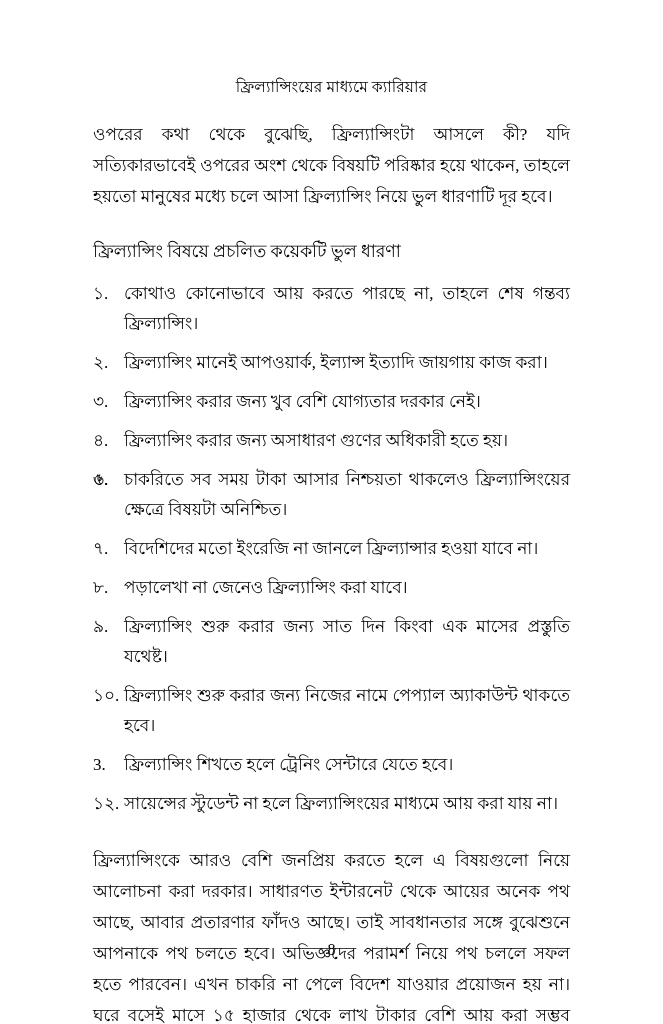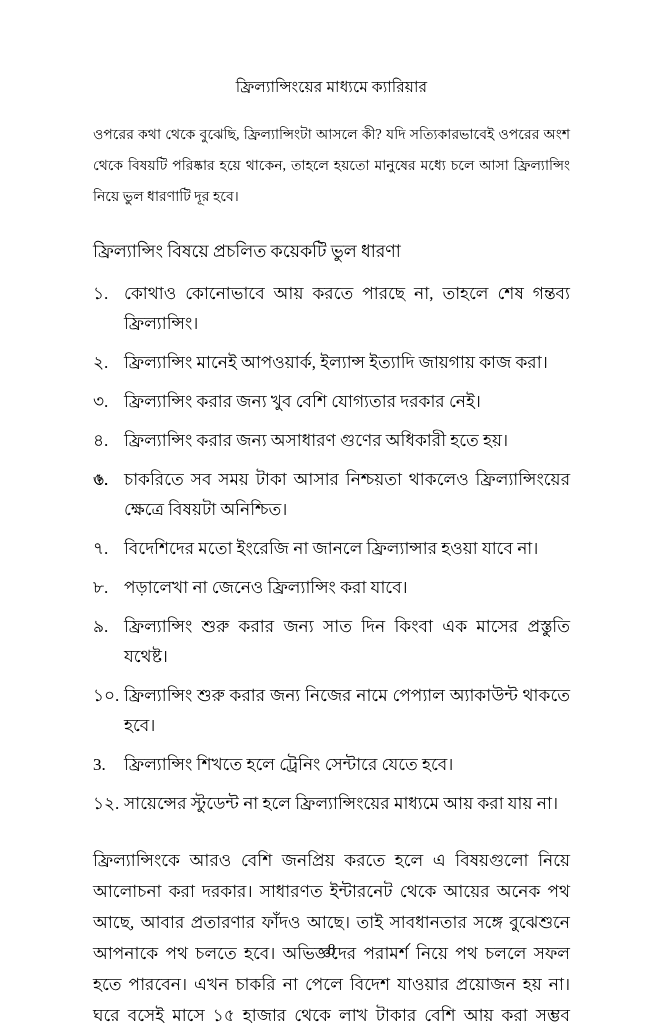--- a/index.html
+++ b/index.html
@@ -31,21 +31,21 @@
   .running-head {
     text-align: center;
     font-size: 15.5px;
     line-height: 1.4;
     margin-top: 68px;
     letter-spacing: 0.1px;
   }
 
   .intro-para {
     margin-top: 21px;
-    font-size: 14px;
+    font-size: 17px;
     line-height: 31px;
     text-align: justify;
     text-justify: inter-word;
     text-align-last: left;
   }
 
   .section-heading {
     margin-top: 25px;
     font-size: 17.5px;
     font-weight: normal;

